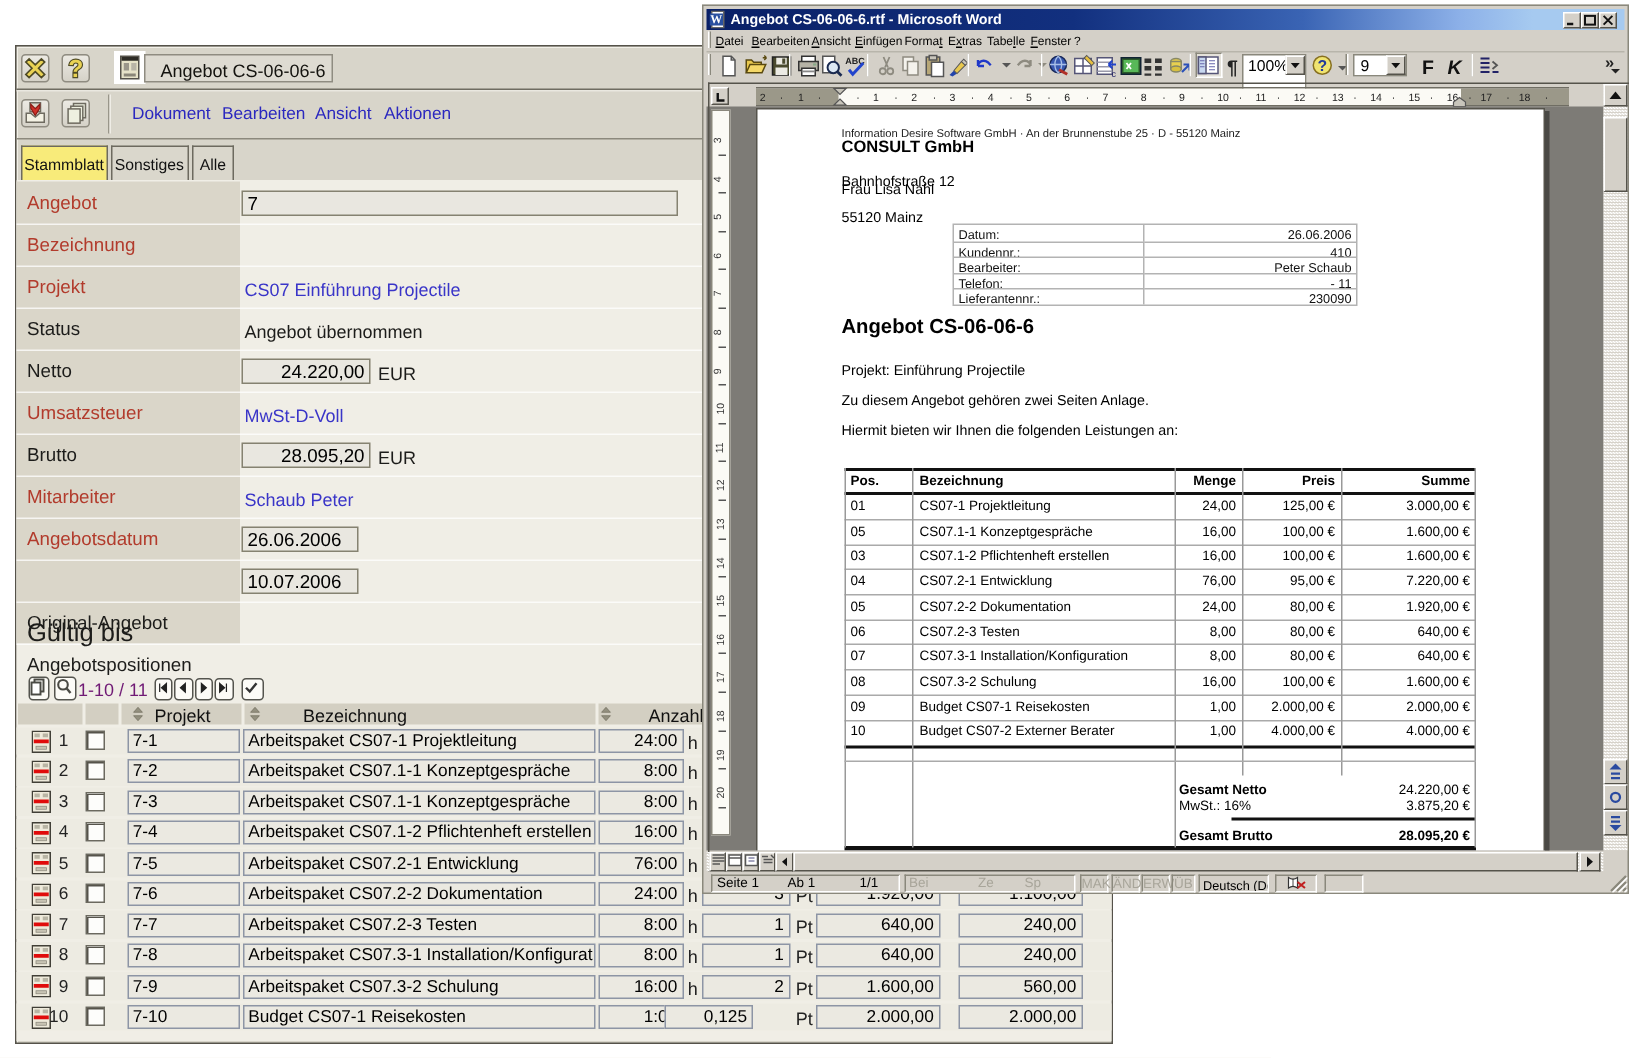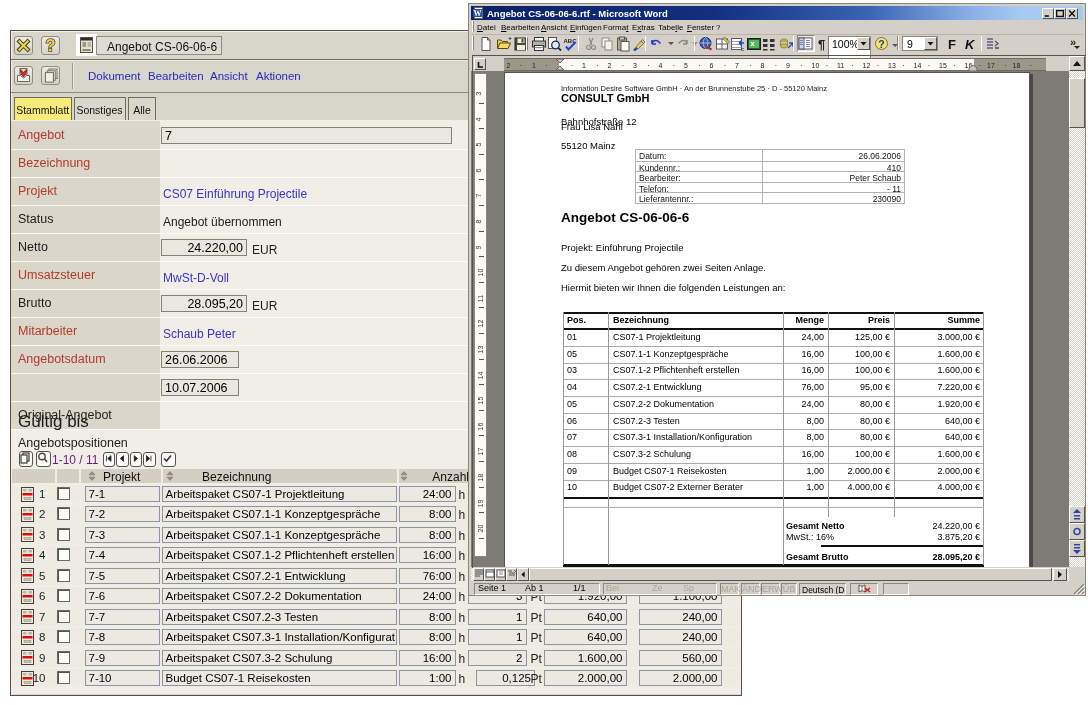--- a/index.html
+++ b/index.html
@@ -359,21 +359,21 @@
         <rect x="1.5" y="6" width="10" height="2.5" fill="#e00b0b"></rect>
         <rect x="3" y="10.5" width="7" height="2" fill="#c8c4b4" stroke="#8a877b" stroke-width="0.5"></rect>
       </svg>
     </div>
     <div style="left:16.5px;top:641.05px;width:18px;font-size:11.5px;color:#222;text-align:right;">10</div>
     <div style="left:45.5px;top:640.05px;width:13px;height:13px;background:#fdfdfb;border:1px solid #6b695f;box-shadow:inset 1px 1px 0 #55534b;"></div>
     <div class="tinp" style="left:73.5px;top:639.05px;width:75px;height:16px;">7-10</div>
     <div class="tinp" style="left:150.5px;top:639.05px;width:235px;height:16px;">Budget CS07-1 Reisekosten</div>
     <div class="tinp rt" style="left:387.5px;top:639.05px;width:57px;height:16px;">1:00</div>
     <div style="left:447.5px;top:641.05px;font-size:12px;color:#222;">h</div>
-    <div class="tinp rt" style="left:465px;top:639.05px;width:59px;height:16px;">0,125</div>
+    <div class="tinp rt" style="left:432px;top:639.05px;width:59px;height:16px;">0,125</div>
     <div style="left:519.5px;top:641.05px;font-size:12px;color:#222;">Pt</div>
     <div class="tinp rt" style="left:532.5px;top:639.05px;width:83px;height:16px;">2.000,00</div>
     <div class="tinp rt" style="left:628px;top:639.05px;width:82.5px;height:16px;">2.000,00</div>
   </div>
 <div style="left:468px;top:3px;width:618px;height:593px;background:#d4d0c8;border:1px solid #8a887c;">
     <div style="left:2px;top:2px;width:612px;height:14px;background:linear-gradient(90deg,#0a2066 0%,#12307f 40%,#3a64b4 65%,#8cb0e8 82%,#a6caf0 90%);"></div>
     <div style="left:4px;top:3px;width:11px;height:12px;">
       <svg width="11" height="12" viewBox="0 0 11 12">
         <rect x="1.5" y="0.5" width="8" height="11" fill="#fff" stroke="#666"></rect>
         <rect x="0" y="2" width="9" height="8" fill="#2a50a0"></rect>

